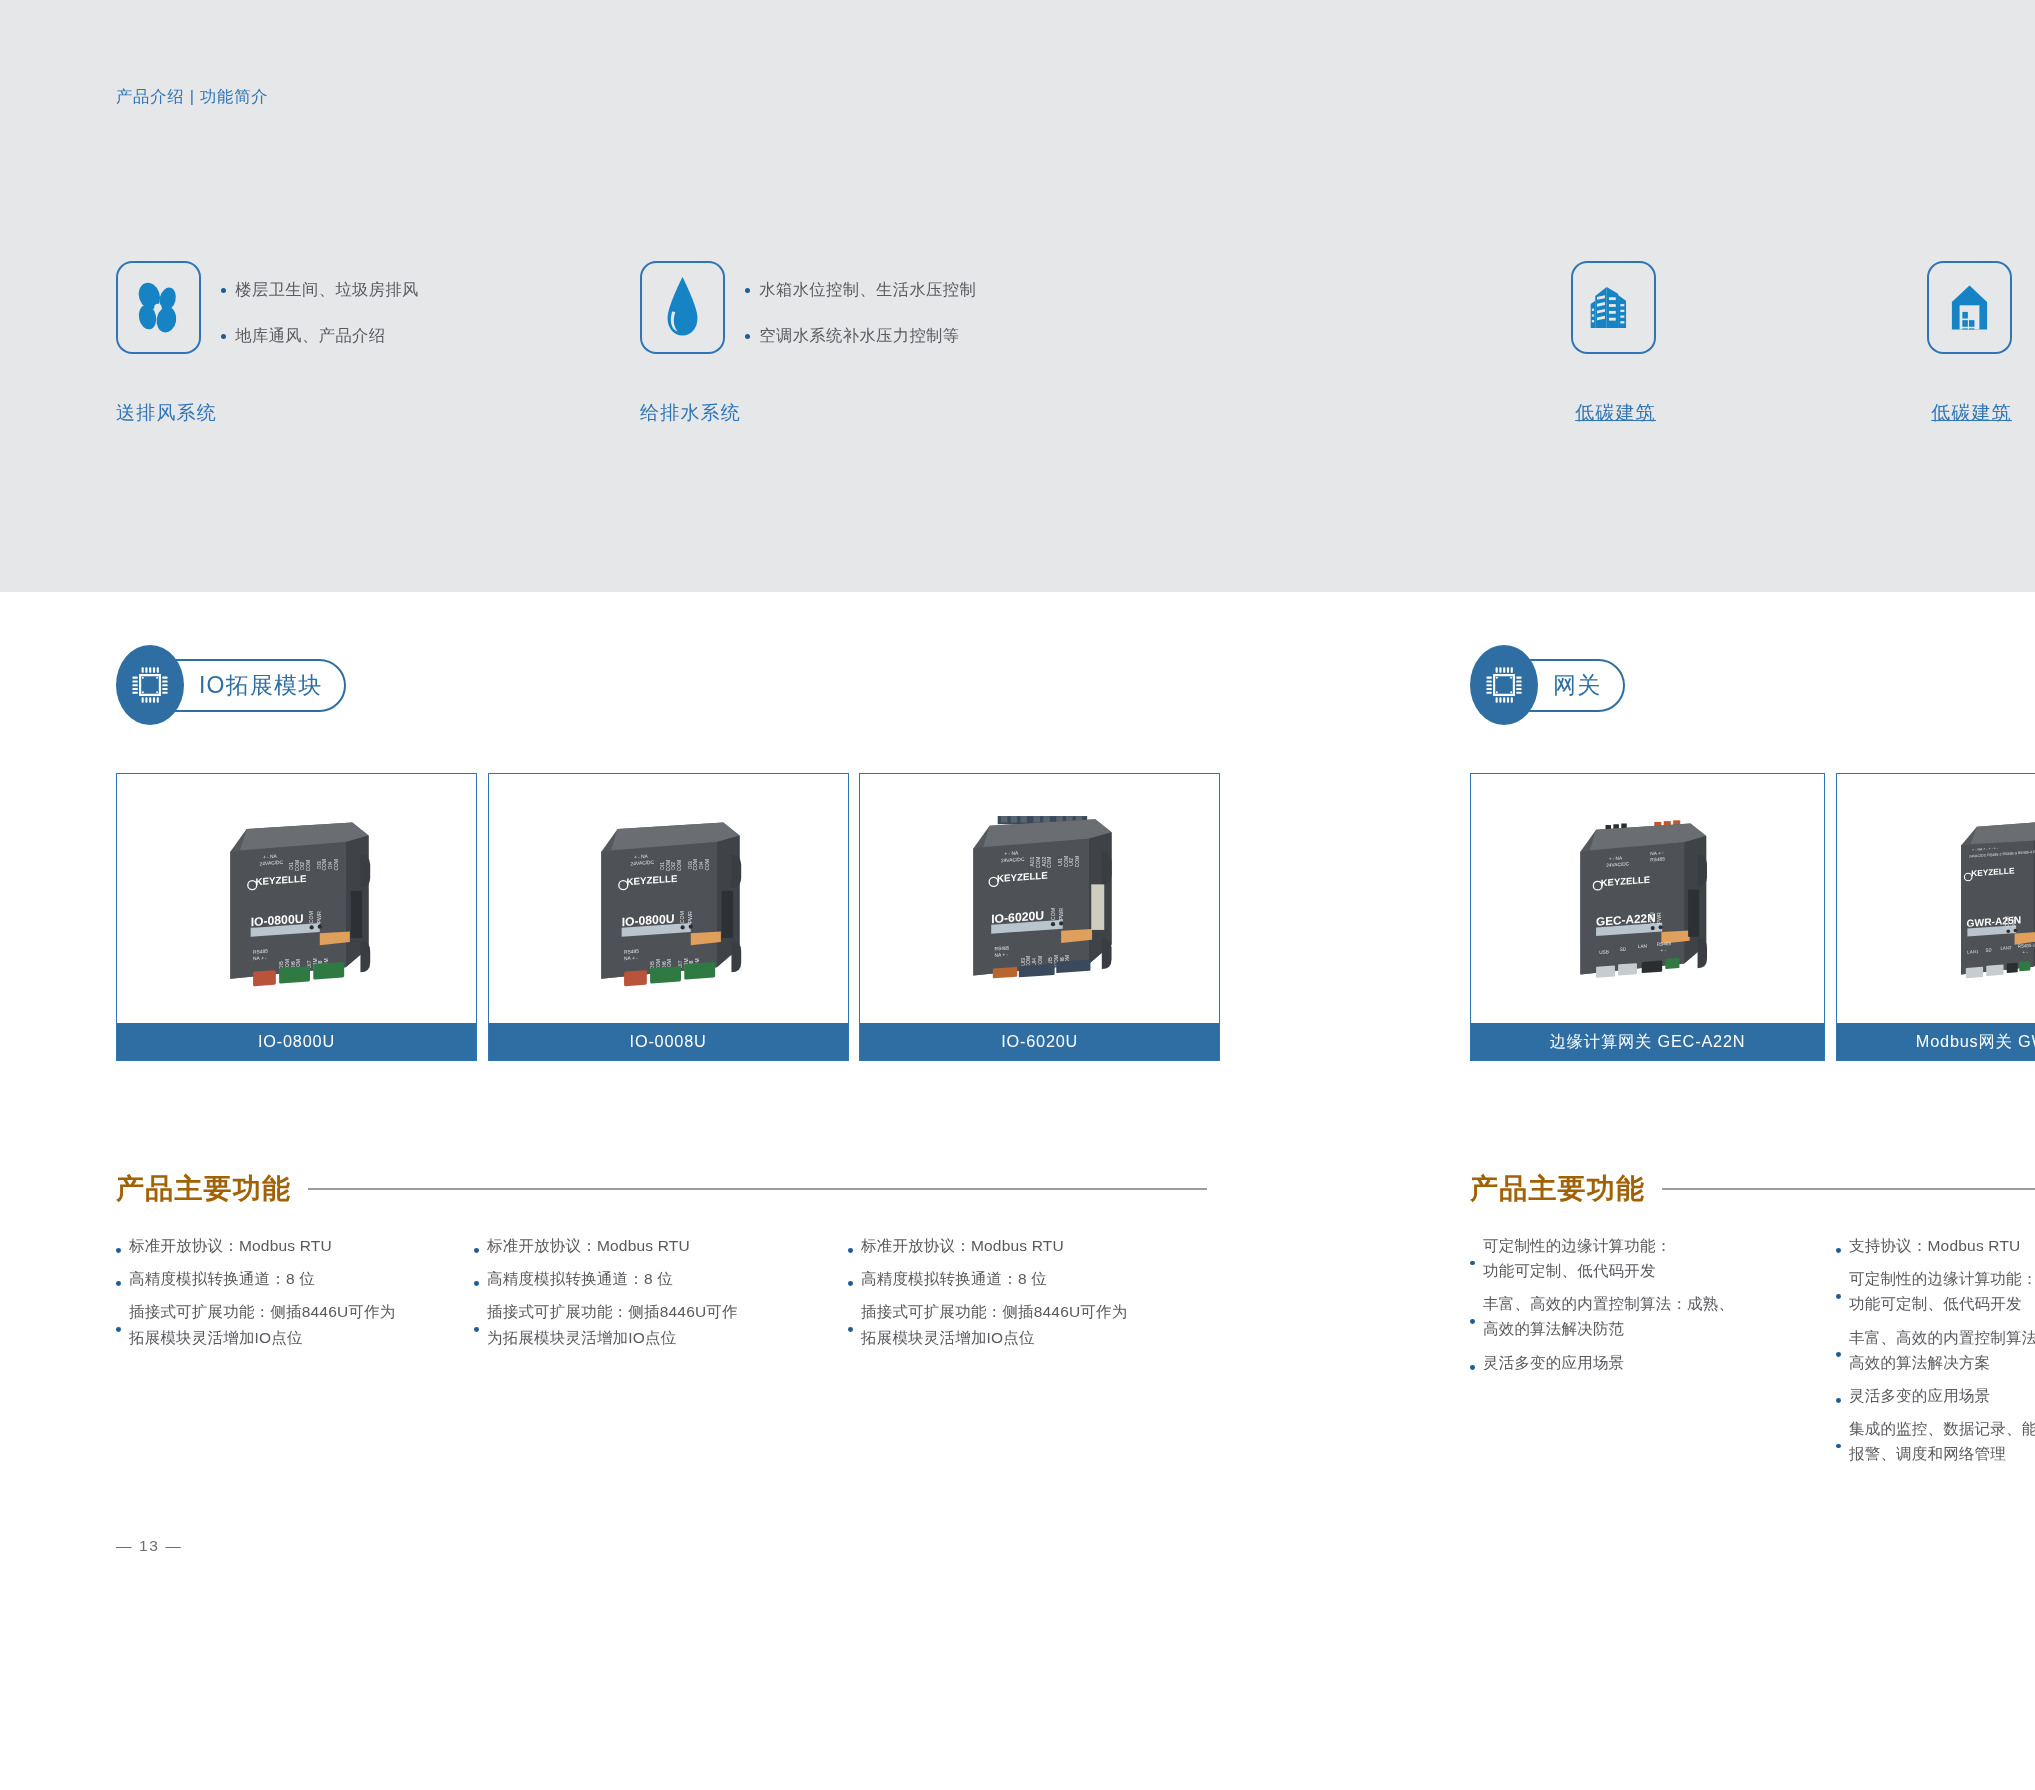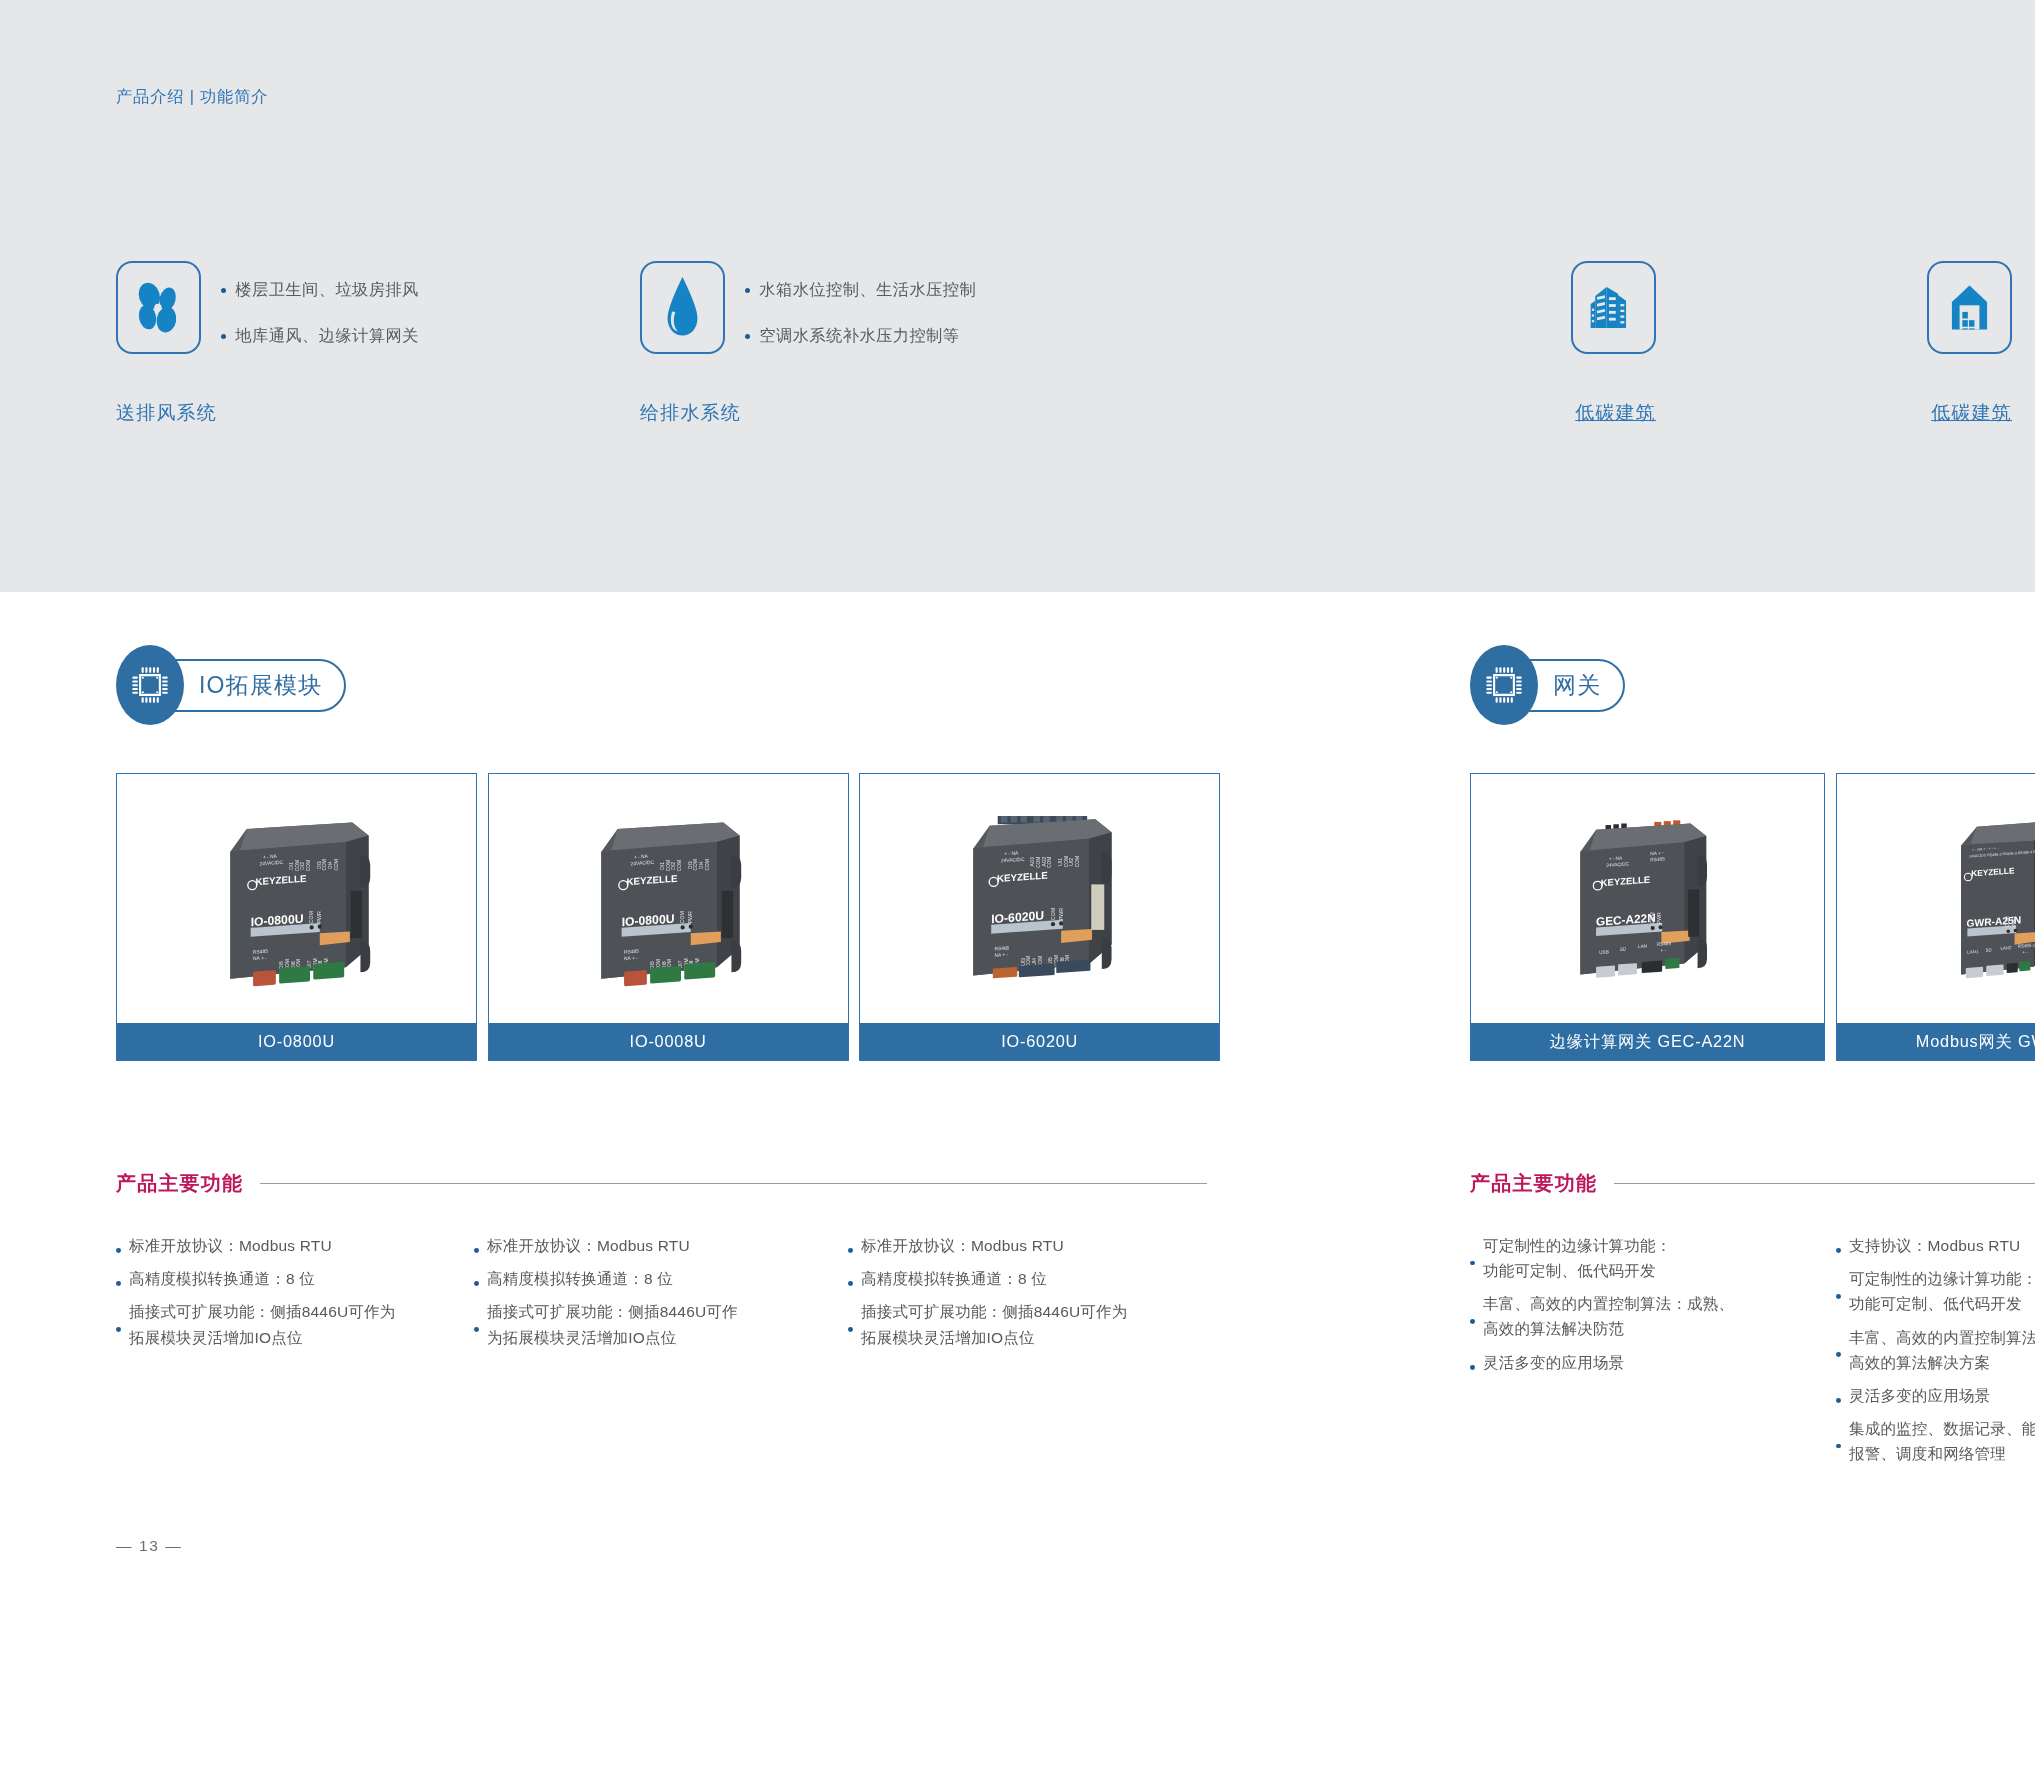--- a/index.html
+++ b/index.html
@@ -50,21 +50,21 @@
   
   .cards { position:absolute; left:116px; top:179px; display:flex; gap:10.6px; }
   .card { width:361px; border:1.2px solid #2f75b5; background:#ffffff; }
   .card.gw { width:355px; }
   .card .photo { height:249px; display:flex; align-items:center; justify-content:center; background:#ffffff; }
   .card .label { height:37px; background:#2f6ea3; color:#ffffff; font-size:16.3px; letter-spacing:0.8px;
                  display:flex; align-items:center; justify-content:center; white-space:nowrap; }
 
   
   .feat-head { position:absolute; left:116px; top:576px; display:flex; align-items:center; width:1091px; }
-  .feat-head .t { font-size:20px; font-weight:bold; color:#be185d; letter-spacing:1.2px; white-space:nowrap; }
+  .feat-head .t { font-size:28px; font-weight:bold; color:#a16207; letter-spacing:1.2px; white-space:nowrap; }
   .feat-head .rule { flex:1; height:1.2px; background:#9a9ca0; margin-left:16.3px; }
 
   
   .feat-cols { position:absolute; left:116px; top:639px; display:flex; }
   .fcol { }
   .fcol .bi { display:flex; align-items:center; margin-bottom:8.1px; }
   .fcol .bdot { width:4.9px; height:4.9px; border-radius:50%; background:#1f5c94; margin-top:9.8px; margin-right:8.1px; flex:0 0 auto; }
   .fcol .bt { font-size:15.5px; line-height:1.62; color:#58595e; letter-spacing:0.2px; white-space:pre-line; }
 
   
@@ -97,21 +97,21 @@
           <circle cx="49" cy="50" r="6" fill="#e6e7e9"></circle>
         </svg>
       </div>
       <div class="bullets">
         <div class="b">
           <div class="dot"></div>
           <div class="txt">楼层卫生间、垃圾房排风</div>
         </div>
         <div class="b">
           <div class="dot"></div>
-          <div class="txt">地库通风、边缘计算网关</div>
+          <div class="txt">地库通风、产品介绍</div>
         </div>
       </div>
       <div class="caption">送排风系统</div>
     </div>
 
     <div class="scen" id="scen-water">
       <div class="iconbox">
         <svg width="53" height="65" viewBox="0 0 70 100">
           <path d="M35 3 C35 3 58 48 58 66 C58 82 48 93 35 93 C22 93 12 82 12 66 C12 48 35 3 35 3 Z" fill="#1583c4"></path>
           <path d="M19 56 C15 70 17 84 28 87 C21 80 20 68 24 57 Z" fill="#e6e7e9"></path>

